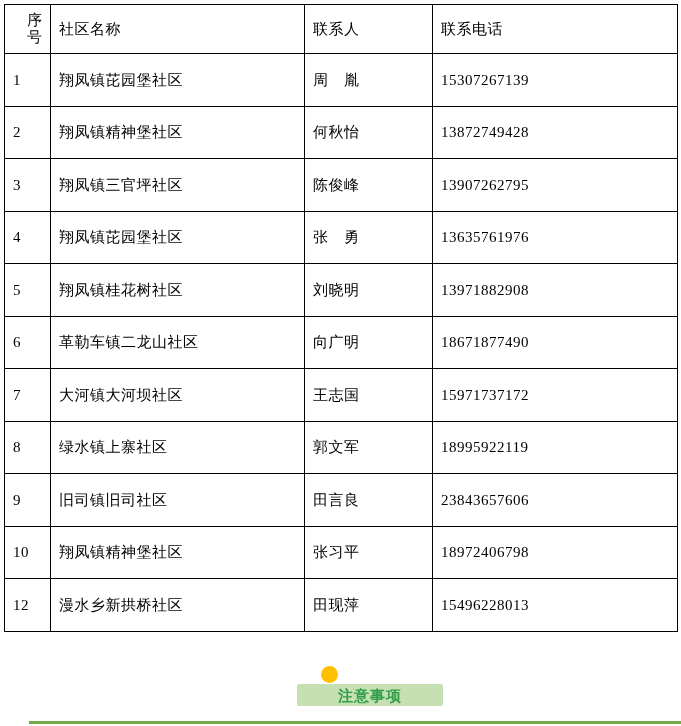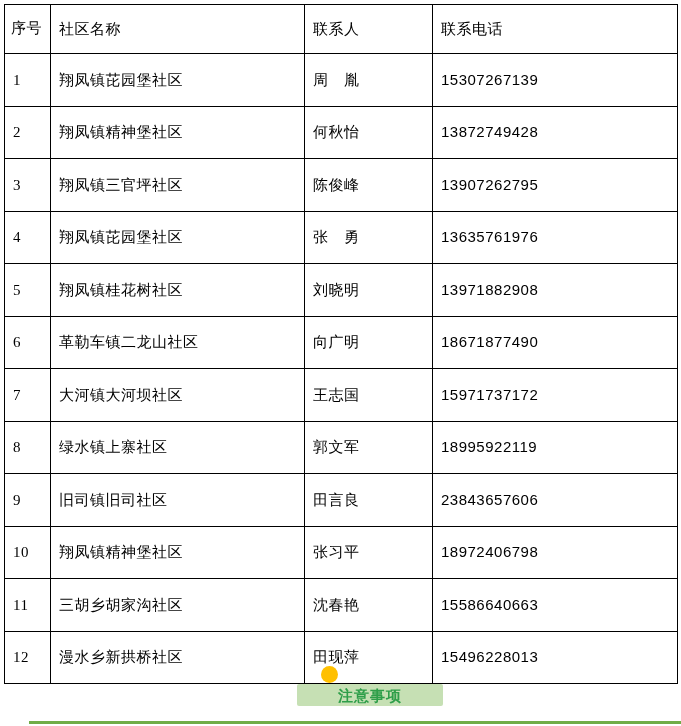--- a/index.html
+++ b/index.html
@@ -40,36 +40,36 @@
   col.c-index { width: 46px; }
   col.c-name  { width: 254px; }
   col.c-person{ width: 128px; }
   col.c-phone { width: 245px; }
 
   thead td {
     height: 48px;
   }
   thead td.h-index {
     text-align: left;
-    padding-left: 6px;
+    padding-left: 22px;
     line-height: 1.15;
   }
   tbody td {
     height: 51.5px;
   }
   td.idx {
     text-align: center;
     padding: 0;
     font-size: 15px;
   }
   td.person {
     letter-spacing: 1px;
   }
   td.phone {
-    font-family: Liberation Sans, sans-serif;
+    font-family: Liberation Serif, serif;
     letter-spacing: 0.6px;
   }
 
   .footer-note {
     position: absolute;
     left: 0;
     right: 0;
     bottom: 6px;
     height: 58px;
     margin-left: 29px;
@@ -188,26 +188,20 @@
         <td class="person">田言良</td>
         <td class="phone">23843657606</td>
       </tr>
       <tr>
         <td class="idx">10</td>
         <td>翔凤镇精神堡社区</td>
         <td class="person">张习平</td>
         <td class="phone">18972406798</td>
       </tr>
       <tr>
-        <td class="idx">11</td>
-        <td>三胡乡胡家沟社区</td>
-        <td class="person">沈春艳</td>
-        <td class="phone">15586640663</td>
-      </tr>
-      <tr>
         <td class="idx">12</td>
         <td>漫水乡新拱桥社区</td>
         <td class="person">田现萍</td>
         <td class="phone">15496228013</td>
       </tr>
     </tbody>
   </table>
 
   <div class="footer-note">
     <div class="note-banner"></div>

